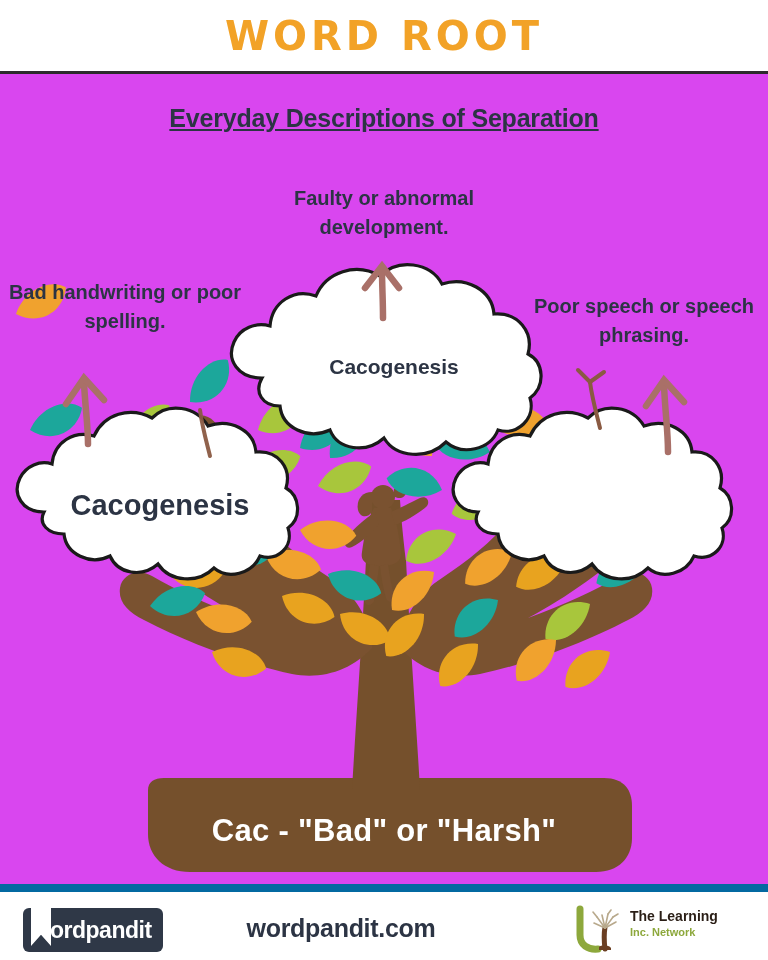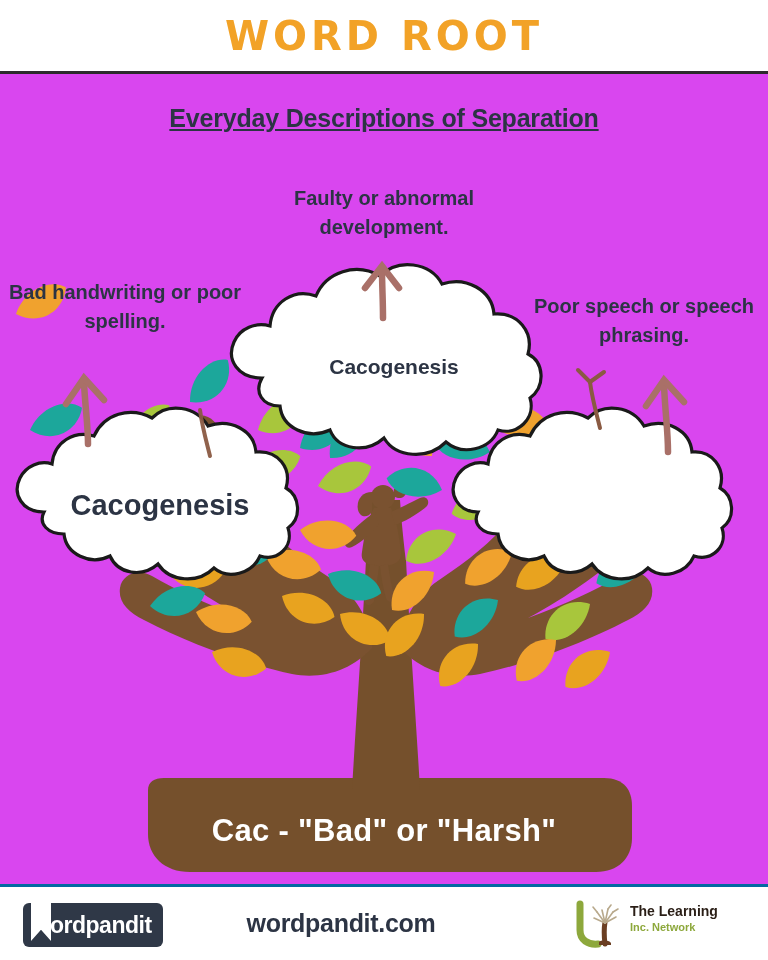--- a/index.html
+++ b/index.html
@@ -89,21 +89,21 @@
     color: #FFFFFF;
     letter-spacing: 0.3px;
   }
 
   
   .footer-bar {
     position: absolute;
     left: 0; top: 884px;
     width: 768px; height: 76px;
     background: #FFFFFF;
-    border-top: 3px solid #0369a1;
+    border-top: 8px solid #0369a1;
     display: flex; align-items: center;
   }
   .wp-logo {
     position: absolute; left: 23px; top: 16px;
     width: 140px; height: 44px;
     background: #2F3847;
     border-radius: 6px;
     display: flex; align-items: center;
   }
   .wp-logo .bookmark {

